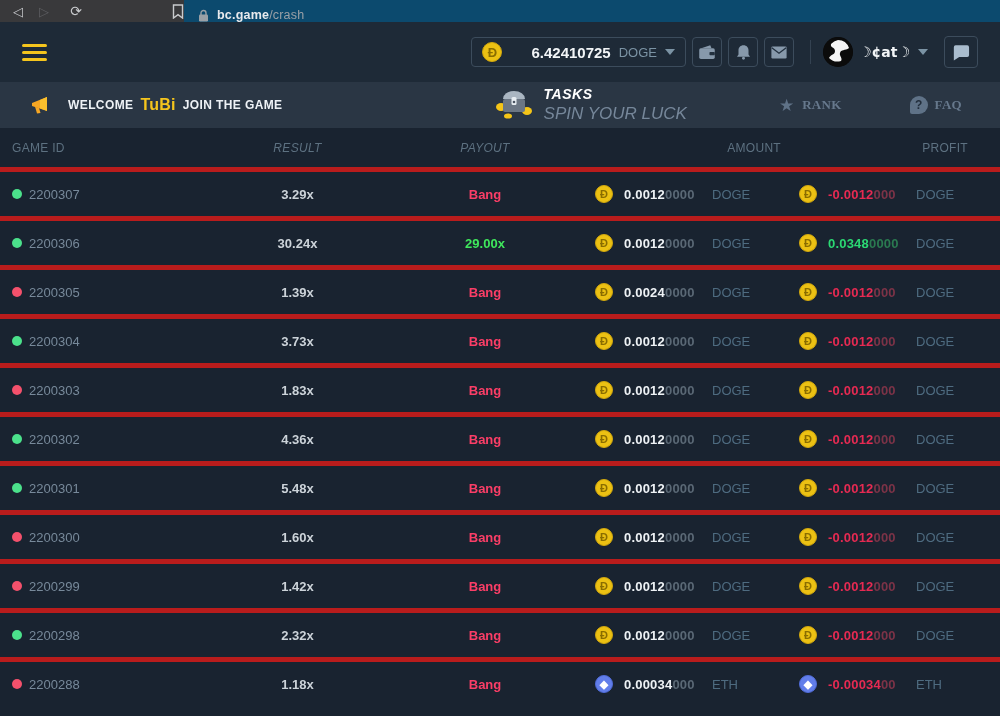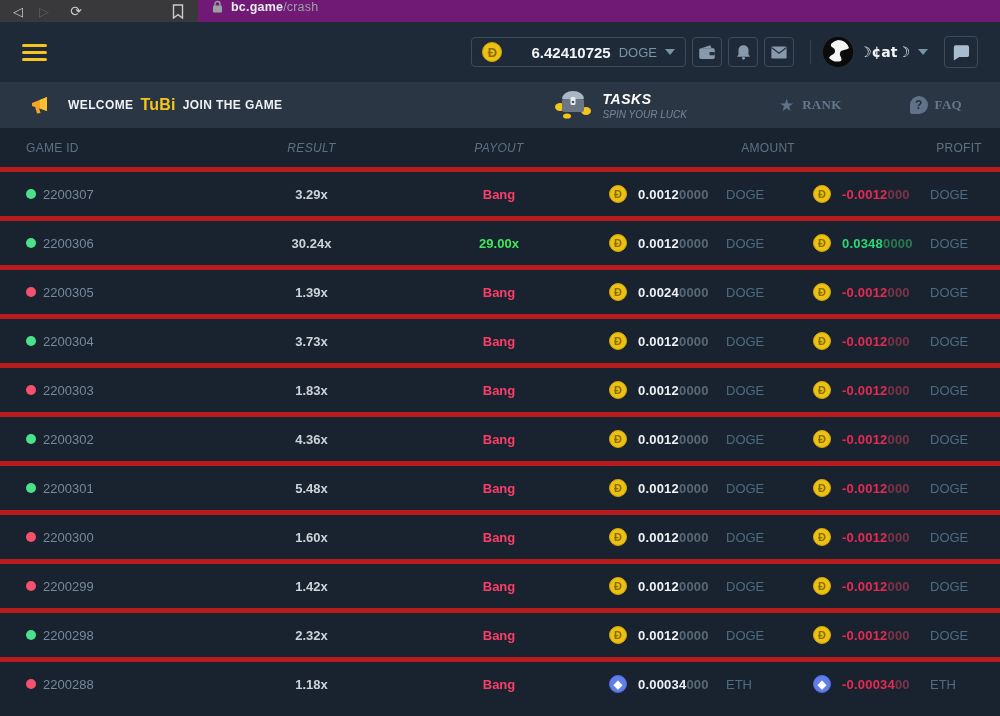--- a/index.html
+++ b/index.html
@@ -5,21 +5,21 @@
   * { margin:0; padding:0; box-sizing:border-box; }
   html,body { width:1000px; height:716px; overflow:hidden; background:#192330;
               font-family:"Liberation Sans", sans-serif; }
 
   
   .browser-bar { height:22px; background:#39393b; display:flex; align-items:center; }
   .nav-ico { width:16px; text-align:center; font-size:13px; color:#c9cbce; margin-left:10px; cursor:pointer; }
   .nav-ico.fwd { color:#5e5f62; }
   .nav-ico.refresh { font-size:14px; margin-left:16px; }
   .bookmark { margin-left:88px; display:flex; align-items:center; }
-  .omnibox { margin-left:14px; flex:1; height:22px; background:#701a75; display:flex; align-items:flex-start; padding-left:14px; }
+  .omnibox { flex:1; height:22px; background:#0c4a6e; display:flex; align-items:flex-end; padding-left:14px; }
   .omnibox .lock { margin-right:8px; display:flex; }
   .url { font-size:12.5px; font-weight:bold; color:#e8eaed; letter-spacing:.2px; }
   .url .path { font-weight:normal; color:#9aa0a6; }
 
   
   .app-header { height:60px; background:#1e2a37; display:flex; align-items:center; padding:0 22px; }
   .hamburger { width:25px; cursor:pointer; }
   .hamburger div { height:3px; background:#f5c51d; border-radius:2px; margin:4px 0; }
   .balance-box { margin-left:auto; height:30px; border:1px solid #3c4c5c; border-radius:4px;
                  display:flex; align-items:center; padding:0 10px; cursor:pointer; }
@@ -45,32 +45,32 @@
   .chat-btn svg { fill:#a9bccd; }
 
   
   .banner { height:46px; background:#2a3644; display:flex; align-items:center; padding:0 38px 0 30px; }
   .megaphone { margin-right:16px; display:flex; }
   .welcome-group { display:flex; align-items:center; color:#eef2f6; font-weight:bold; font-size:12px; letter-spacing:.4px; }
   .welcome-name { color:#f5c51d; font-size:16px; margin:0 7px; letter-spacing:.2px; }
   .tasks { display:flex; align-items:center; margin-left:auto; cursor:pointer; }
   .tasks-text { margin-left:10px; font-style:italic; }
   .tasks-title { font-size:14px; font-weight:bold; color:#ffffff; letter-spacing:.5px; }
-  .tasks-sub { font-size:10px; color:#76879a; margin-top:2px; }
+  .tasks-sub { font-size:17px; color:#76879a; margin-top:2px; }
   .rank { display:flex; align-items:center; margin-left:92px; cursor:pointer; }
   .rank .star { color:#5f7287; font-size:17px; margin-right:8px; }
   .rank-label, .faq-label { font-size:13px; font-weight:bold; color:#66788c; letter-spacing:.3px;font-family:Liberation Serif, serif; }
   .faq { display:flex; align-items:center; margin-left:68px; cursor:pointer; }
   .faq-ico { width:18px; height:18px; border-radius:50% 50% 50% 2px; background:#5f7287; color:#222e3c;
              font-size:12px; font-weight:bold; display:flex; align-items:center; justify-content:center; margin-right:7px; }
 
   
   .table { background:#192330; }
   .thead, .trow { display:grid; grid-template-columns:208px 155px 220px 198px 175px;
-                  align-items:center; padding:0 26px; }
+                  align-items:center; padding:0 12px; }
   .thead { height:39px; font-size:12px; color:#5d7181; letter-spacing:.3px; }
   .th-result, .th-payout { text-align:center;font-style:italic; }
   .th-amount { text-align:right; padding-right:12px; }
   .th-profit { text-align:right; }
   .trow { height:49px; border-top:5px solid #b91c1c; cursor:pointer; }
   .c-id { display:flex; align-items:center; }
   .dot { width:10px; height:10px; border-radius:50%; margin-right:7px; }
   .dot.green { background:#4be18b; }
   .dot.red { background:#f4516c; }
   .id-text { font-size:13px; color:#77899a; }

